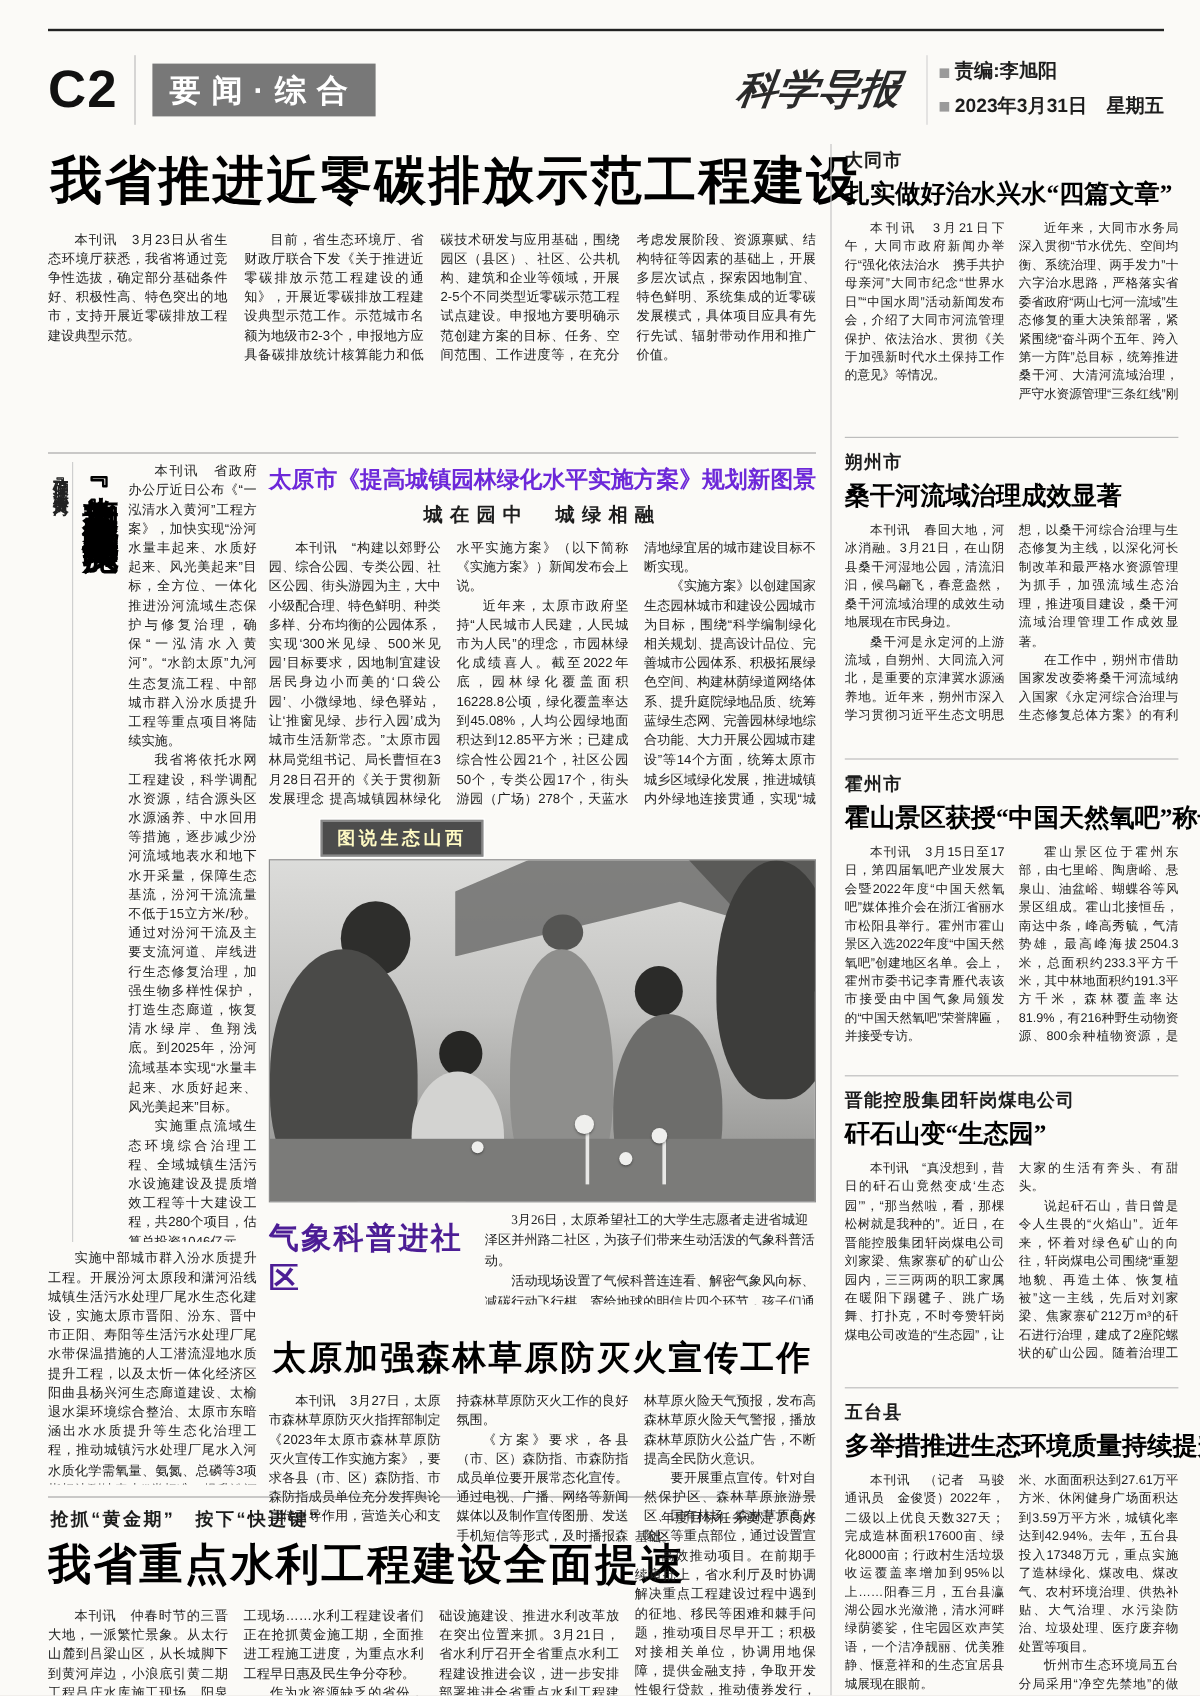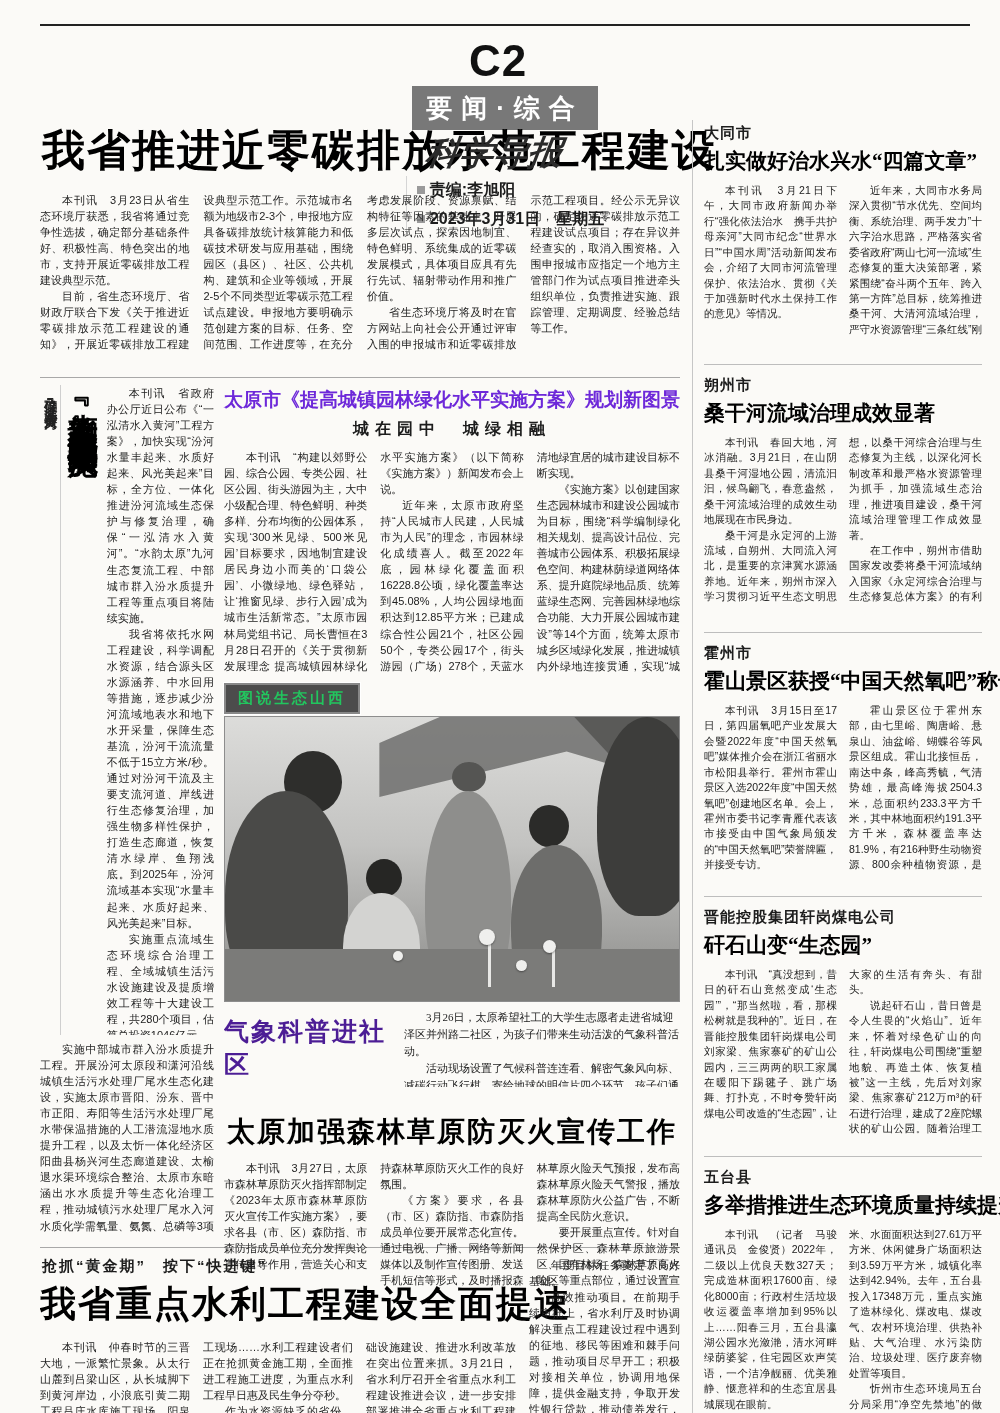--- a/index.html
+++ b/index.html
@@ -1,21 +1,21 @@
 <!DOCTYPE html>
 <html><head>
 <meta charset="utf-8">
 <style>
   html,body{margin:0;padding:0;background:#e9e7e3;}
   .page{position:relative;width:1000px;height:1413px;margin:0 auto;background:#fbfaf7;
         box-sizing:border-box;padding:24px 30px 0 40px;overflow:hidden;
         font-family:"Liberation Sans","DejaVu Sans",sans-serif;color:#1d1d1d;}
   
   .topline{border-top:2px solid #222;margin-bottom:10px;}
-  .hdr{display:flex;align-items:center;height:78px;margin-bottom:6px;flex-direction:column;}
+  .hdr{display:flex;align-items:center;height:78px;margin-bottom:6px;}
   .pageno{font-size:44px;font-weight:bold;letter-spacing:1px;padding-right:14px;color:#111;}
   .hdr-sep{width:1px;height:58px;background:#bdbdbd;margin-right:14px;}
   .section-box{background:#787878;color:#fff;font-size:26px;font-weight:bold;
                padding:9px 14px;letter-spacing:9px;line-height:1;}
   .hdr-spacer{flex:1;}
   .masthead{font-family:"DejaVu Serif","Liberation Serif",serif;font-style:italic;font-weight:bold;
             font-size:34px;transform:skewX(-8deg);color:#2a2a2a;margin-right:22px;white-space:nowrap;}
   .hdr-info{font-size:16px;line-height:1.8;white-space:nowrap;border-left:1px solid #d5d5d5;padding-left:10px;}
   .hdr-info .row{display:flex;align-items:center;gap:5px;font-weight:bold;}
   .sq{display:inline-block;width:8px;height:8px;background:#9a9a9a;}
@@ -40,22 +40,22 @@
                padding:2px 7px 0 5px;color:#000;letter-spacing:2px;}
   .sb-col{flex:1;overflow:hidden;}
   .sb-rest{height:196px;overflow:hidden;margin-top:6px;}
   .mid-right{flex:1;margin-left:10px;}
   .green-h2{font-size:19px;font-weight:700;text-align:center;margin:2px 0 6px 0;white-space:nowrap;
             font-family:"Liberation Serif","DejaVu Serif",serif;color:#6d28d9;}
   .green-h3{font-size:16px;font-weight:bold;text-align:center;letter-spacing:6px;margin:0 0 9px 0;}
   .green-body{column-count:3;column-gap:13px;height:226px;}
   
   .photo-block{margin-top:8px;}
-  .photo-tag{display:inline-block;background:#4c4c4c;color:#22c55e;font-size:15px;font-weight:bold;
-             padding:4px 12px;letter-spacing:3px;border:2px solid #888;outline:1px solid #fff;}
+  .photo-tag{display:inline-block;background:#4c4c4c;color:#fef9c3;font-size:15px;font-weight:bold;
+             padding:4px 12px;letter-spacing:3px;border:2px solid #888;outline:1px solid #fff;margin-left:43px;}
   .photo{position:relative;height:284px;border:1px solid #8d8d8d;margin-top:2px;overflow:hidden;
          background:linear-gradient(180deg,#dcdcda 0%,#c3c3c1 45%,#9f9f9d 80%,#8a8a88 100%);}
   .canopy{position:absolute;left:34%;top:-40px;width:75%;height:120px;background:#6f6f6d;
           clip-path:polygon(0 55%,45% 0,100% 40%,100% 100%,55% 62%,0 100%);opacity:.85;}
   .canopy2{position:absolute;right:-30px;top:-10px;width:180px;height:150px;background:#565654;
            clip-path:polygon(20% 0,100% 0,100% 100%,55% 45%);opacity:.9;}
   .fig{position:absolute;border-radius:50% 50% 42% 42%;}
   .head{position:absolute;border-radius:50%;background:#2e2e2c;}
   .tbl{position:absolute;bottom:0;left:0;right:0;height:52px;background:#7b7b79;}
   .orb{position:absolute;border-radius:50%;background:#efefed;box-shadow:0 1px 2px rgba(0,0,0,.4);}
@@ -114,21 +114,20 @@
 
   <div class="main">
 
     <div class="left-region">
 
       <section>
         <h1 class="lead-h1">我省推进近零碳排放示范工程建设</h1>
         <div class="cols lead-body">
           <p>本刊讯　3月23日从省生态环境厅获悉，我省将通过竞争性选拔，确定部分基础条件好、积极性高、特色突出的地市，支持开展近零碳排放工程建设典型示范。</p>
           <p>目前，省生态环境厅、省财政厅联合下发《关于推进近零碳排放示范工程建设的通知》，开展近零碳排放工程建设典型示范工作。示范城市名额为地级市2-3个，申报地方应具备碳排放统计核算能力和低碳技术研发与应用基础，围绕园区（县区）、社区、公共机构、建筑和企业等领域，开展2-5个不同类型近零碳示范工程试点建设。申报地方要明确示范创建方案的目标、任务、空间范围、工作进度等，在充分考虑发展阶段、资源禀赋、结构特征等因素的基础上，开展多层次试点，探索因地制宜、特色鲜明、系统集成的近零碳发展模式，具体项目应具有先行先试、辐射带动作用和推广价值。</p>
-          <p>省生态环境厅将及时在官方网站上向社会公开通过评审入围的申报城市和近零碳排放示范工程项目。经公示无异议的，确定为近零碳排放示范工程建设试点项目；存在异议并经查实的，取消入围资格。入围申报城市应指定一个地方主管部门作为试点项目推进牵头组织单位，负责推进实施、跟踪管理、定期调度、经验总结等工作。</p>
 
         </div>
       </section>
 
       <hr class="hrule">
 
       <div class="mid">
 
         <section class="sidebar">
           <div class="sb-top">

